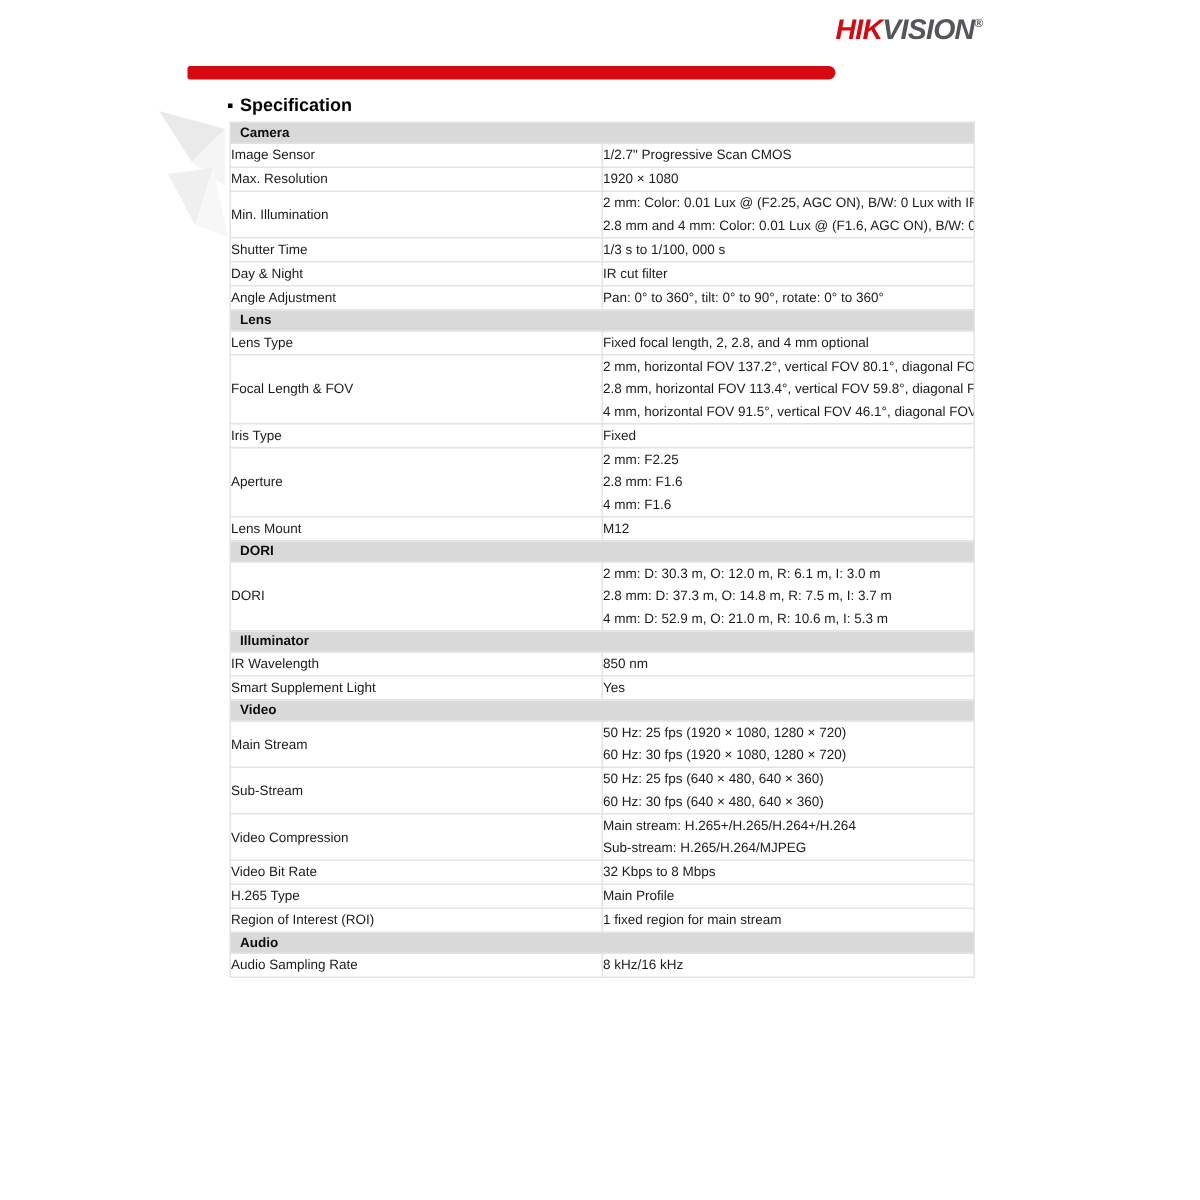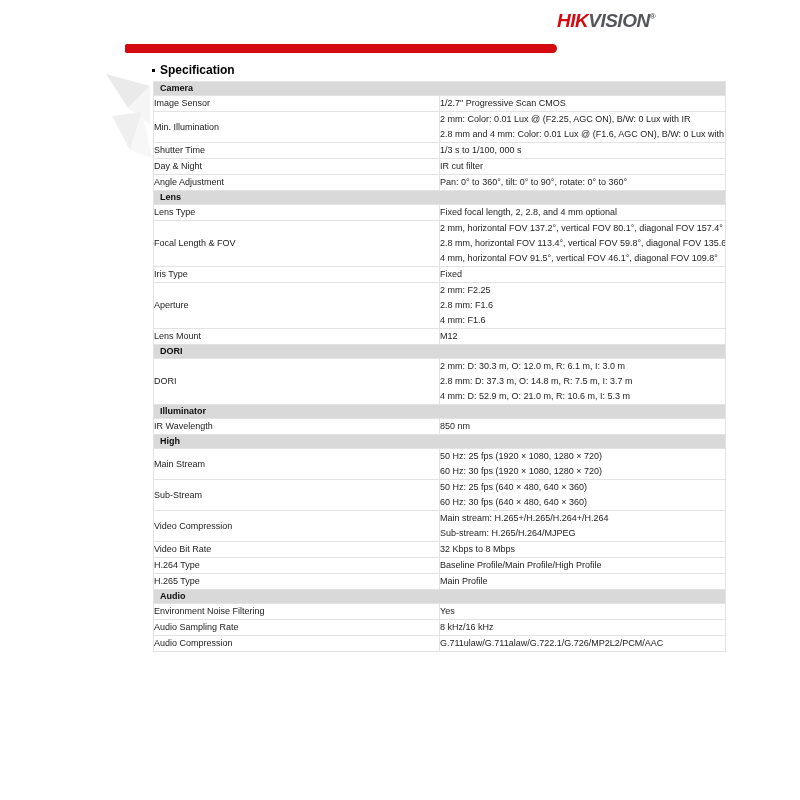--- a/index.html
+++ b/index.html
@@ -36,21 +36,21 @@
   .spec-title{
     position:absolute;left:152px;top:63px;margin:0;
     font-size:12px;font-weight:bold;color:#000;
     display:flex;align-items:center;
   }
   .spec-title .bullet{
     display:inline-block;width:3px;height:3px;background:#000;margin-right:5px;
   }
   
   table.spec{
-    position:absolute;left:153px;top:81px;width:573px;
+    position:absolute;left:153px;top:81px;width:497px;
     border-collapse:collapse;table-layout:fixed;
     font-size:9px;color:var(--text);
   }
   table.spec td{border:1px solid var(--border);vertical-align:middle;padding:0;}
   tr.section-row td{
     background:var(--header-bg);font-weight:bold;color:#0d0d0d;
     height:13px;line-height:13px;padding-left:6px;
   }
   td.label{width:136px;line-height:15px;padding-left:6px;}
   td.value{padding-left:6px;border-left:2px solid #ffffff;}
@@ -85,20 +85,26 @@
     <td colspan="2">Camera</td>
   </tr>
 
   <tr class="spec-row">
     <td class="label">Image Sensor</td>
     <td class="value">
           <div class="vline">1/2.7" Progressive Scan CMOS</div>
         </td>
   </tr>
 
+  <tr class="spec-row">
+    <td class="label">Max. Resolution</td>
+    <td class="value">
+          <div class="vline">1920 × 1080</div>
+        </td>
+  </tr>
 
   <tr class="spec-row">
     <td class="label">Min. Illumination</td>
     <td class="value">
           <div class="vline">2 mm: Color: 0.01 Lux @ (F2.25, AGC ON), B/W: 0 Lux with IR</div>
           <div class="vline">2.8 mm and 4 mm: Color: 0.01 Lux @ (F1.6, AGC ON), B/W: 0 Lux with IR</div>
         </td>
   </tr>
 
   <tr class="spec-row">
@@ -183,23 +189,29 @@
   </tr>
 
 
   <tr class="spec-row">
     <td class="label">IR Wavelength</td>
     <td class="value">
           <div class="vline">850 nm</div>
         </td>
   </tr>
 
-
-  <tr class="section-row">
-    <td colspan="2">High</td>
+  <tr class="spec-row">
+    <td class="label">Smart Supplement Light</td>
+    <td class="value">
+          <div class="vline">Yes</div>
+        </td>
+  </tr>
+
+  <tr class="section-row">
+    <td colspan="2">Video</td>
   </tr>
 
   <tr class="spec-row">
     <td class="label">Main Stream</td>
     <td class="value">
           <div class="vline">50 Hz: 25 fps (1920 × 1080, 1280 × 720)</div>
           <div class="vline">60 Hz: 30 fps (1920 × 1080, 1280 × 720)</div>
         </td>
   </tr>
 
@@ -219,55 +231,43 @@
         </td>
   </tr>
 
   <tr class="spec-row">
     <td class="label">Video Bit Rate</td>
     <td class="value">
           <div class="vline">32 Kbps to 8 Mbps</div>
         </td>
   </tr>
 
-  <tr class="spec-row">
-    <td class="label">H.264 Type</td>
-    <td class="value">
-          <div class="vline">Baseline Profile/Main Profile/High Profile</div>
-        </td>
-  </tr>
 
   <tr class="spec-row">
     <td class="label">H.265 Type</td>
     <td class="value">
           <div class="vline">Main Profile</div>
         </td>
   </tr>
 
 
 
+  <tr class="spec-row">
+    <td class="label">Region of Interest (ROI)</td>
+    <td class="value">
+          <div class="vline">1 fixed region for main stream</div>
+        </td>
+  </tr>
 
   <tr class="section-row">
     <td colspan="2">Audio</td>
   </tr>
 
-  <tr class="spec-row">
-    <td class="label">Environment Noise Filtering</td>
-    <td class="value">
-          <div class="vline">Yes</div>
-        </td>
-  </tr>
 
   <tr class="spec-row">
     <td class="label">Audio Sampling Rate</td>
     <td class="value">
           <div class="vline">8 kHz/16 kHz</div>
         </td>
   </tr>
 
-  <tr class="spec-row">
-    <td class="label">Audio Compression</td>
-    <td class="value">
-          <div class="vline">G.711ulaw/G.711alaw/G.722.1/G.726/MP2L2/PCM/AAC</div>
-        </td>
-  </tr>
 </tbody>
 </table>
 
 </body></html>

